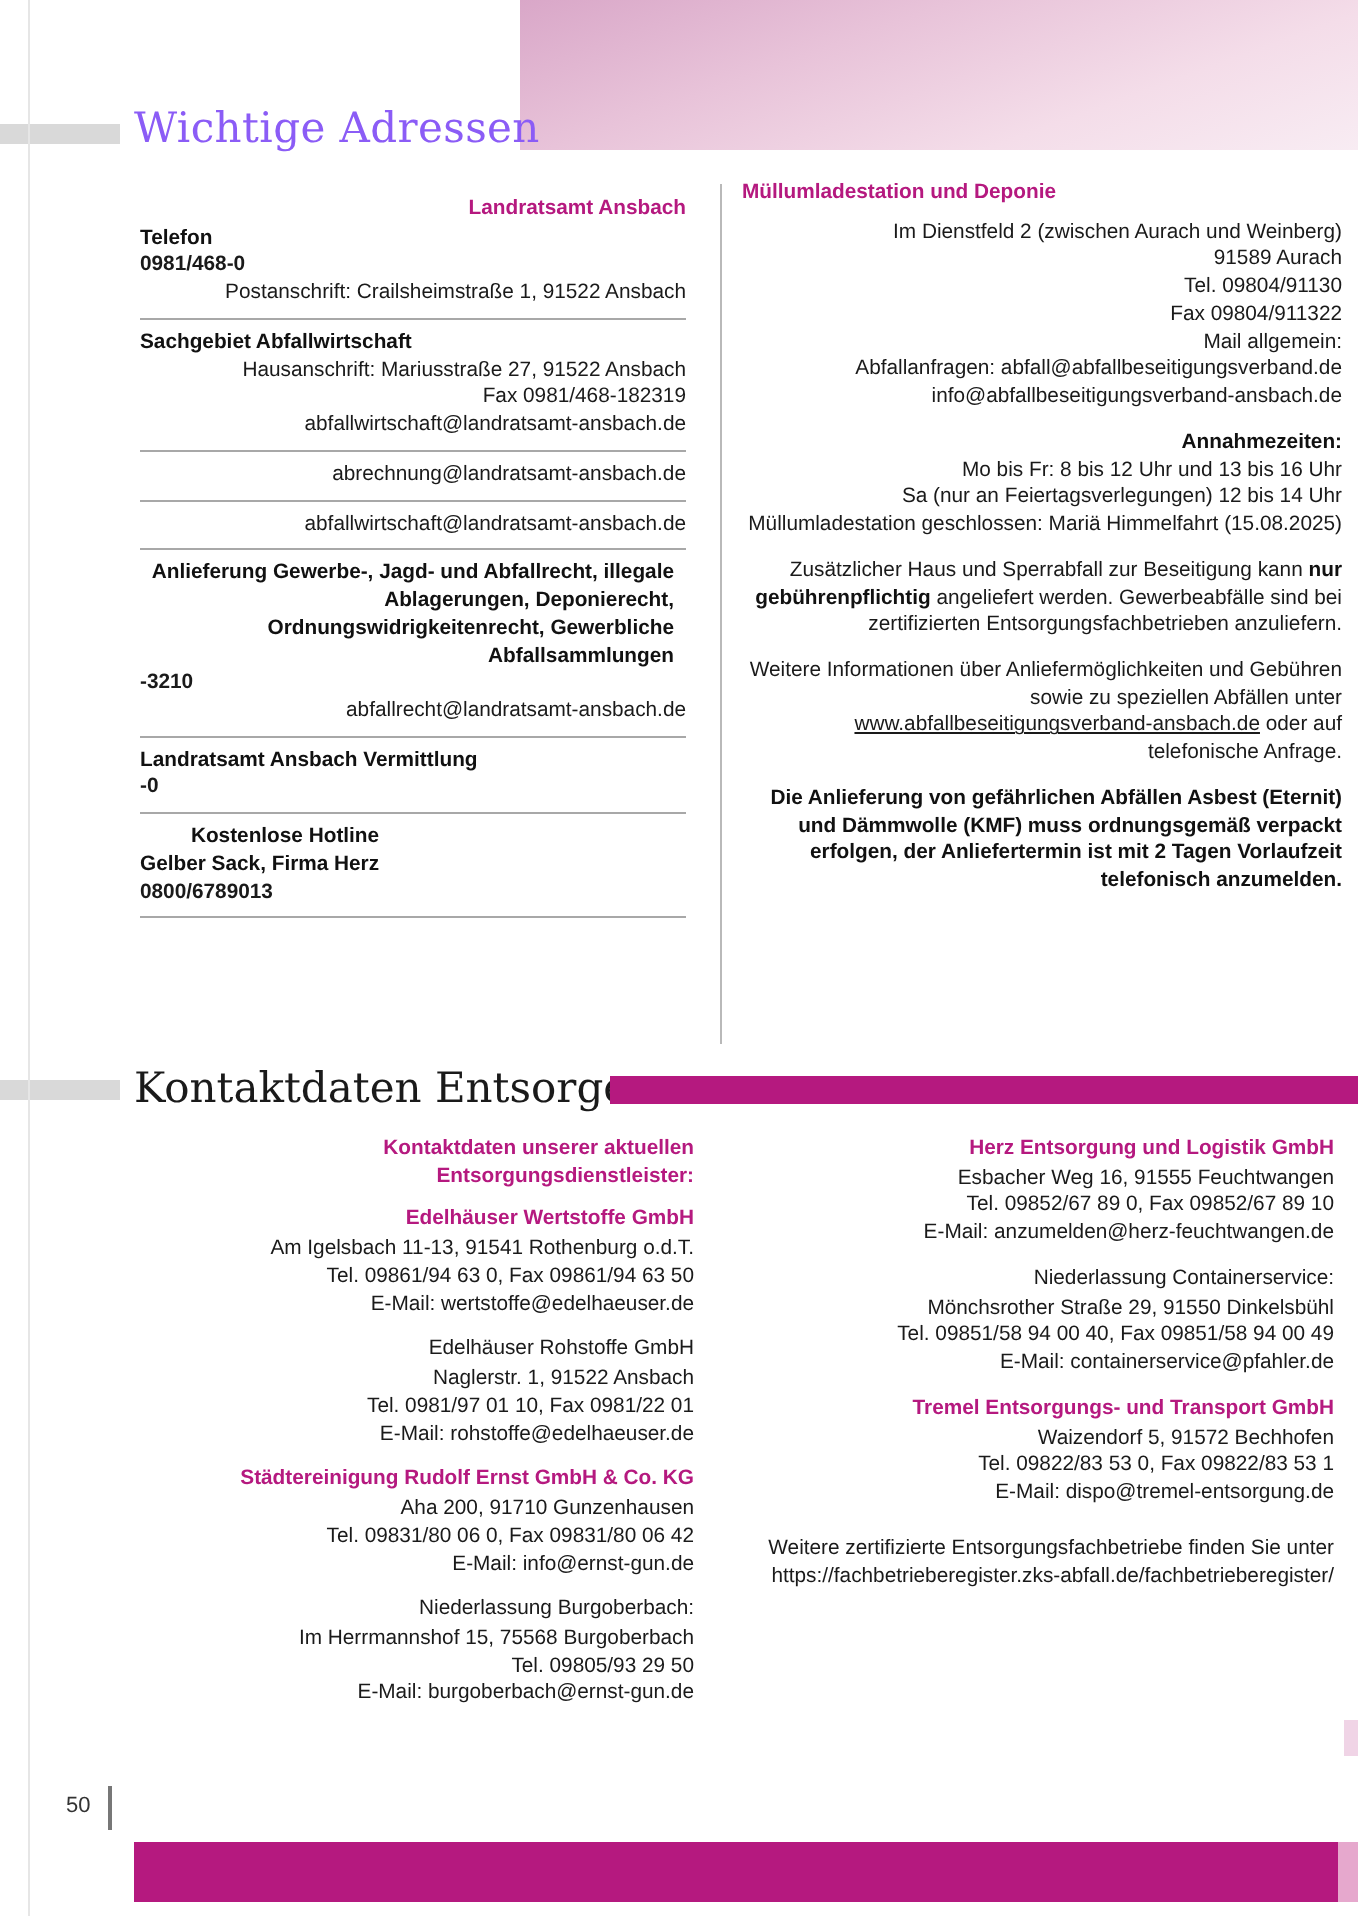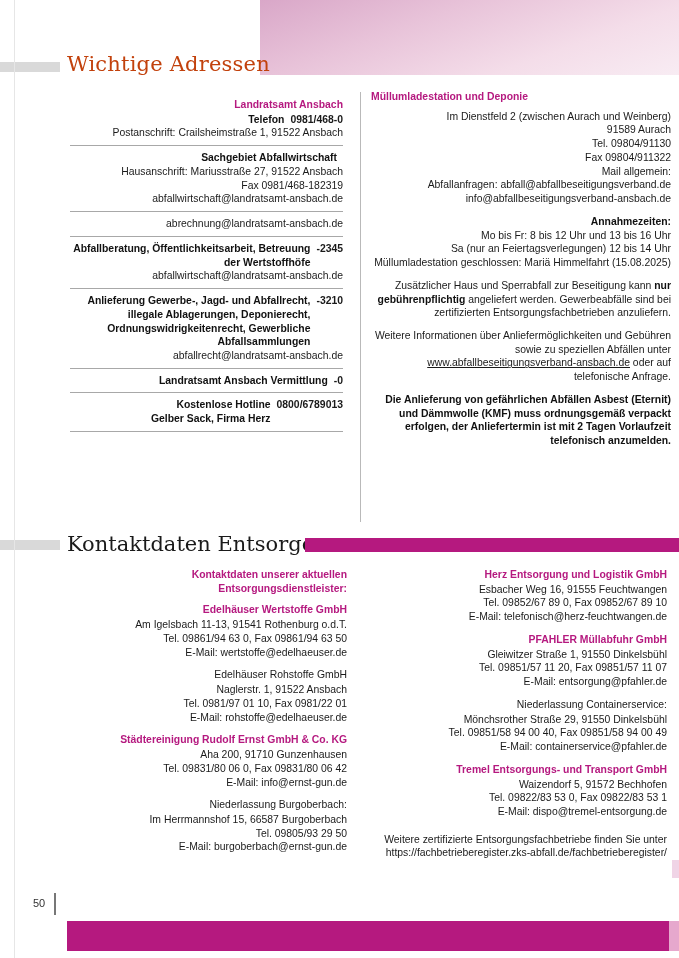--- a/index.html
+++ b/index.html
@@ -27,21 +27,21 @@
     background:#d9d9d9;
   }
   .page-frame {
     position:absolute; left:14px; top:0; width:1px; height:958px;
     background:#e6e6e6;
   }
 
   
   .title1 {
     position:absolute; left:67px; top:52px;
-    font-size:21px; color:#c2410c; font-weight:400;
+    font-size:21px; color:#8b5cf6; font-weight:400;
     font-family:"DejaVu Serif", serif;
     letter-spacing:0.2px;
   }
   .title2 {
     position:absolute; left:67px; top:532px;
     font-size:21px; color:#1a1a1a; font-weight:400;
     font-family:"DejaVu Serif", serif;
   }
   .title2-bar {
     position:absolute; left:305px; top:538px; width:374px; height:14px;
@@ -61,21 +61,21 @@
 
   .divider-vert {
     position:absolute; left:360px; top:92px; width:1px; height:430px;
     background:#b9b9b9;
   }
 
   .magenta { color:#b5197f; font-weight:bold; }
   .blk-bold { font-weight:bold; color:#111; }
   .hr { border:0; border-top:1px solid #a8a8a8; margin:5px 0 5px 0; }
 
-  .row { display:flex; justify-content:space-between; align-items:baseline; }
+  .row { display:flex; justify-content:space-between; align-items:baseline;flex-direction:column; }
   .row .lbl { flex:1 1 auto; padding-right:6px; }
   .row .num { flex:0 0 auto; font-weight:bold; white-space:nowrap; }
   .email { word-break:break-all; }
   .u { text-decoration:underline; }
 
   .para { margin:0 0 9px 0;text-align:right; }
 
   
   .page-num {
     position:absolute; left:33px; top:897px;
@@ -141,24 +141,20 @@
 
     <hr class="hr">
 
     <div>
       <div class="email">abrechnung@landratsamt-ansbach.de</div>
     </div>
 
     <hr class="hr">
 
     <div>
-      <div class="row">
-        <span class="lbl blk-bold">Abfallberatung, Öffentlichkeits­arbeit, Betreuung der Wertstoffhöfe</span>
-        <span class="num">-2345</span>
-      </div>
       <div class="email">abfallwirtschaft@landratsamt-ansbach.de</div>
     </div>
 
     <hr class="hr">
 
     <div>
       <div class="row">
         <span class="lbl blk-bold">Anlieferung Gewerbe-, Jagd- und Abfallrecht, illegale Ablagerungen, Deponierecht, Ordnungswidrigkeitenrecht, Gewerbliche Abfallsammlungen</span>
         <span class="num">-3210</span>
       </div>
@@ -233,40 +229,34 @@
 
     <div class="para">
       <div class="magenta block-title">Städtereinigung Rudolf Ernst GmbH &amp; Co. KG</div>
       <div>Aha 200, 91710 Gunzenhausen</div>
       <div>Tel. 09831/80 06 0, Fax 09831/80 06 42</div>
       <div class="email">E-Mail: info@ernst-gun.de</div>
     </div>
 
     <div class="para">
       <div class="block-title">Niederlassung Burgoberbach:</div>
-      <div>Im Herrmannshof 15, 66587 Burgoberbach</div>
+      <div>Im Herrmannshof 15, 75568 Burgoberbach</div>
       <div>Tel. 09805/93 29 50</div>
       <div class="email">E-Mail: burgoberbach@ernst-gun.de</div>
     </div>
   </div>
 
   <div class="col col-right-bot">
     <div class="para">
       <div class="magenta block-title">Herz Entsorgung und Logistik GmbH</div>
       <div>Esbacher Weg 16, 91555 Feuchtwangen</div>
       <div>Tel. 09852/67 89 0, Fax 09852/67 89 10</div>
-      <div class="email">E-Mail: telefonisch@herz-feuchtwangen.de</div>
-    </div>
-
-    <div class="para">
-      <div class="magenta block-title">PFAHLER Müllabfuhr GmbH</div>
-      <div>Gleiwitzer Straße 1, 91550 Dinkelsbühl</div>
-      <div>Tel. 09851/57 11 20, Fax 09851/57 11 07</div>
-      <div class="email">E-Mail: entsorgung@pfahler.de</div>
-    </div>
+      <div class="email">E-Mail: anzumelden@herz-feuchtwangen.de</div>
+    </div>
+
 
     <div class="para">
       <div class="block-title">Niederlassung Containerservice:</div>
       <div>Mönchsrother Straße 29, 91550 Dinkelsbühl</div>
       <div>Tel. 09851/58 94 00 40, Fax 09851/58 94 00 49</div>
       <div class="email">E-Mail: containerservice@pfahler.de</div>
     </div>
 
     <div class="para">
       <div class="magenta block-title">Tremel Entsorgungs- und Transport GmbH</div>

